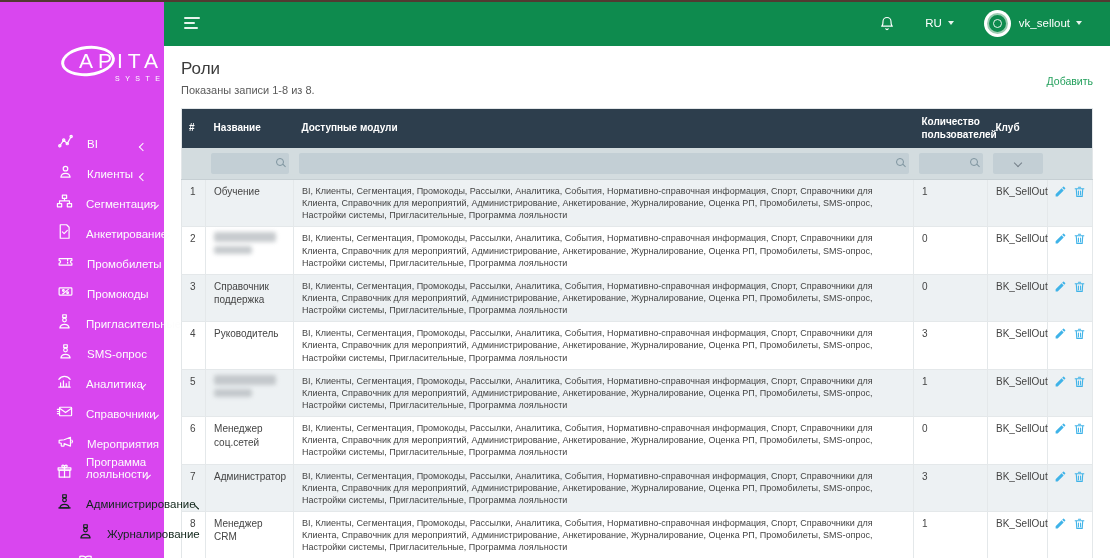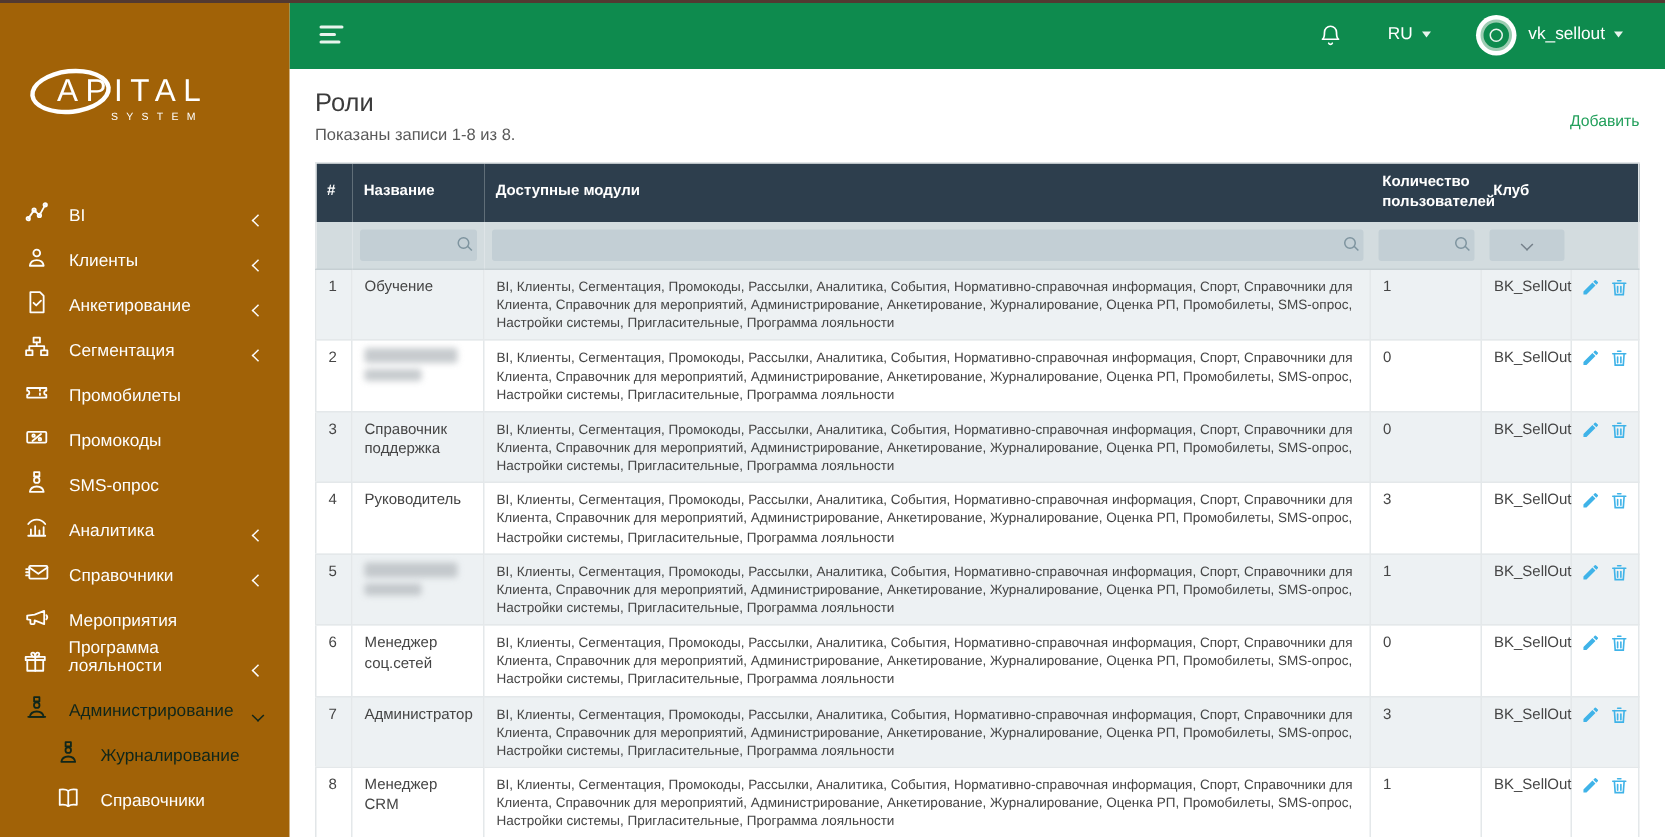--- a/index.html
+++ b/index.html
@@ -2,21 +2,21 @@
 <html><head>
 <meta charset="utf-8">
 <style>
   * { margin:0; padding:0; box-sizing:border-box; }
   html,body { width:1110px; height:558px; overflow:hidden; background:#fff;
               font-family:"Liberation Sans", sans-serif; }
   .topline { position:absolute; top:0; left:0; width:1110px; height:2px; background:#523931; z-index:50; }
   .app { display:flex; width:1110px; height:558px; }
 
   
-  .sidebar { width:193px; flex-shrink:0; background:#a16207; color:#fff; position:relative; }
+  .sidebar { width:164px; flex-shrink:0; background:#d946ef; color:#fff; position:relative;padding-left:41px; }
   .logo { position:relative; height:58px; margin:44px 0 18px 22px; cursor:pointer; }
   .logo-ellipse { position:absolute; left:-2px; top:2px; width:54px; height:30px;
                   border:3px solid #fff; border-radius:50%; transform:rotate(-6deg); }
   .logo-text { position:absolute; left:16px; top:5px; font-size:21px; letter-spacing:5px;
                font-weight:400; color:#fff; }
   .logo-sub { position:absolute; left:52px; top:31px; font-size:7px; letter-spacing:5.5px; color:#fff; }
   .nav { list-style:none; }
   .nav-item { display:flex; align-items:flex-end; height:30px; padding-left:15px; cursor:pointer;
               color:#fdfdfd; font-size:11.5px; }
   .nav-item .nicon { width:18px; height:18px; margin-right:13px; display:flex; align-items:center; justify-content:center; }
@@ -117,58 +117,68 @@
               <circle cx="12" cy="8" r="3.2"></circle>
               <path d="M5.5 20c.5-3.5 3.2-5.3 6.5-5.3s6 1.8 6.5 5.3z"></path>
             </svg>
           </span>
           <span>Клиенты</span>
           <span class="chev left"></span>
         </li>
         <li class="nav-item">
           <span class="nicon">
             <svg viewBox="0 0 24 24" fill="none" stroke="currentColor" stroke-width="1.7" stroke-linecap="round" stroke-linejoin="round">
-              <path d="M6 2.5h9l3.5 3.5v15.5H6z"></path>
-              <path d="M9 12.5l2.5 2.5 4.5-4.5"></path>
-            </svg>
-          </span>
-          <span>Анкетирование</span>
-          <span class="chev left"></span>
-        </li>
-        <li class="nav-item">
-          <span class="nicon">
-            <svg viewBox="0 0 24 24" fill="none" stroke="currentColor" stroke-width="1.7" stroke-linecap="round" stroke-linejoin="round">
               <rect x="9" y="3" width="6" height="4.5"></rect>
               <path d="M12 7.5v3.5M5 11h14M5 11v3.5M19 11v3.5"></path>
               <rect x="2" y="15" width="6" height="4.5"></rect>
               <rect x="16" y="15" width="6" height="4.5"></rect>
             </svg>
           </span>
           <span>Сегментация</span>
           <span class="chev left"></span>
         </li>
         <li class="nav-item">
           <span class="nicon">
             <svg viewBox="0 0 24 24" fill="none" stroke="currentColor" stroke-width="1.7" stroke-linecap="round" stroke-linejoin="round">
+              <path d="M6 2.5h9l3.5 3.5v15.5H6z"></path>
+              <path d="M9 12.5l2.5 2.5 4.5-4.5"></path>
+            </svg>
+          </span>
+          <span>Анкетирование</span>
+          <span class="chev left"></span>
+        </li>
+        <li class="nav-item">
+          <span class="nicon">
+            <svg viewBox="0 0 24 24" fill="none" stroke="currentColor" stroke-width="1.7" stroke-linecap="round" stroke-linejoin="round">
               <path d="M3 8h18v2.5a2 2 0 000 4V17H3v-2.5a2 2 0 000-4z"></path>
               <path d="M15 9v1.5M15 13v1.5"></path>
             </svg>
           </span>
           <span>Промобилеты</span>
         </li>
         <li class="nav-item">
           <span class="nicon">
             <svg viewBox="0 0 24 24" fill="none" stroke="currentColor" stroke-width="1.7" stroke-linecap="round" stroke-linejoin="round">
               <rect x="3" y="7" width="18" height="10" rx="1"></rect>
               <circle cx="9" cy="10.5" r="1.2"></circle>
               <circle cx="15" cy="13.8" r="1.2"></circle>
               <path d="M16 9l-8 6.5"></path>
             </svg>
           </span>
           <span>Промокоды</span>
+        </li>
+        <li class="nav-item">
+          <span class="nicon">
+            <svg viewBox="0 0 24 24" fill="none" stroke="currentColor" stroke-width="1.7" stroke-linecap="round" stroke-linejoin="round">
+              <rect x="9.5" y="2.5" width="5" height="4"></rect>
+              <circle cx="12" cy="10" r="2.6"></circle>
+              <path d="M5.5 21c.5-3.2 3-5 6.5-5s6 1.8 6.5 5z"></path>
+            </svg>
+          </span>
+          <span>Пригласительные</span>
         </li>
         <li class="nav-item">
           <span class="nicon">
             <svg viewBox="0 0 24 24" fill="none" stroke="currentColor" stroke-width="1.7" stroke-linecap="round" stroke-linejoin="round">
               <rect x="9.5" y="2.5" width="5" height="4"></rect>
               <circle cx="12" cy="10" r="2.6"></circle>
               <path d="M5.5 21c.5-3.2 3-5 6.5-5s6 1.8 6.5 5z"></path>
             </svg>
           </span>
           <span>SMS-опрос</span>

